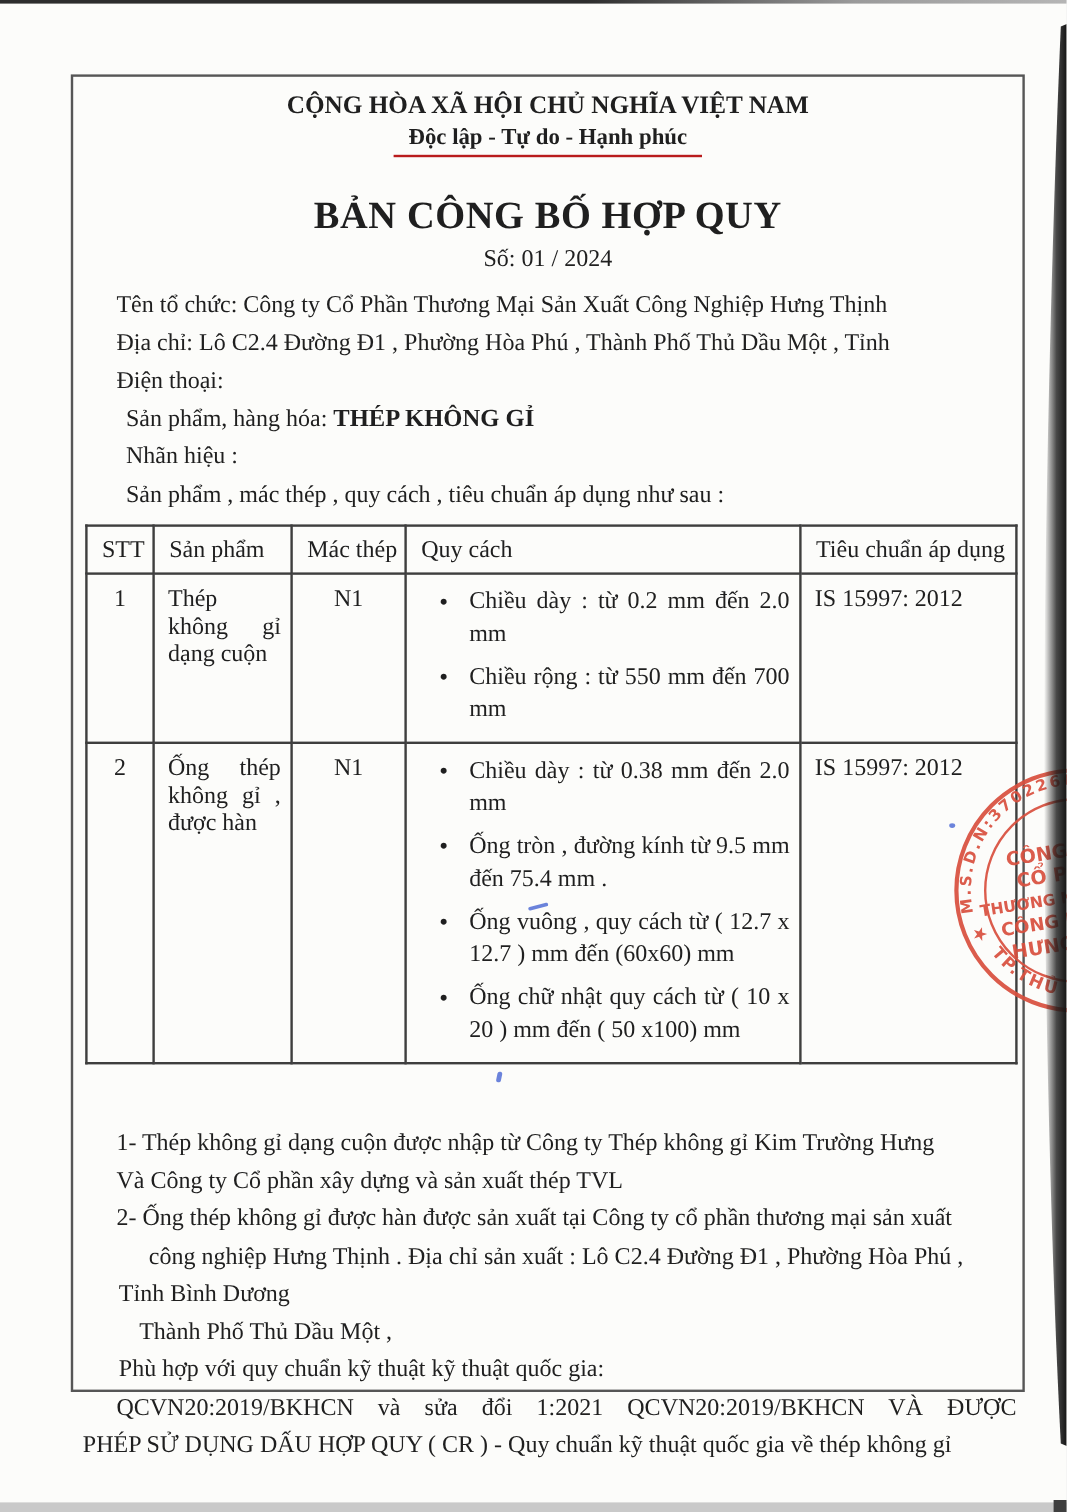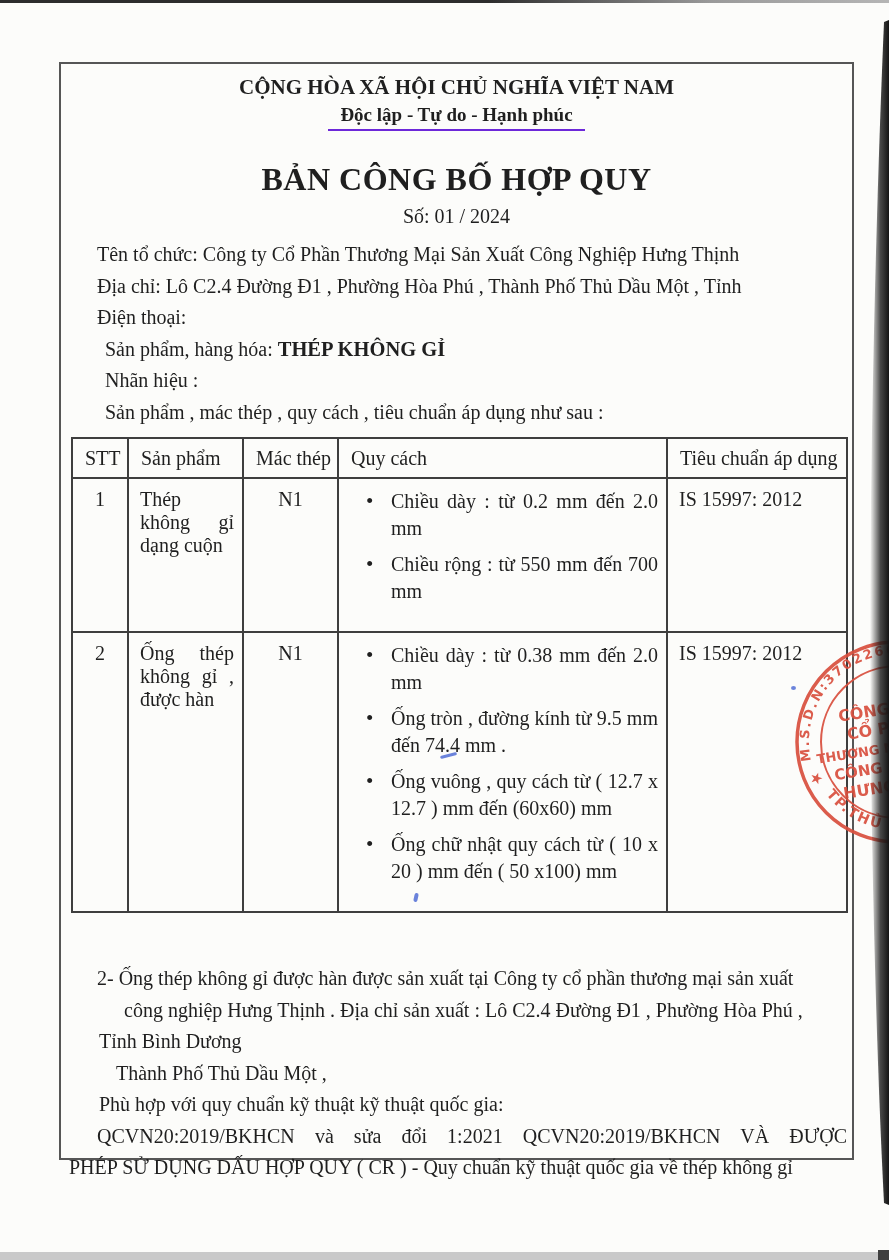--- a/index.html
+++ b/index.html
@@ -17,41 +17,41 @@
   .right-band { position:absolute; top:0; right:0; z-index:6; pointer-events:none; }
 
   
   .frame {
     position:absolute; left:59px; top:62px; width:795px; height:1098px;
     border:2px solid #565656; box-sizing:border-box; padding-top:8px;
   }
   .nat1 { text-align:center; font-weight:bold; font-size:21px; margin-top:3px; }
   .nat2 { text-align:center; margin-top:4px; }
   .nat2 .motto { display:inline-block; font-weight:bold; font-size:19px;
-    border-bottom:2px solid #6d28d9; padding:0 12px 3px 12px; }
+    border-bottom:2px solid #b91c1c; padding:0 12px 3px 12px; }
   .doc-title { text-align:center; font-weight:bold; font-size:32px; letter-spacing:.5px; margin-top:30px; }
   .doc-num { text-align:center; font-size:20px; margin-top:7px; }
 
   .intro { margin:11px 6px 0 36px; font-size:20px; }
   .intro .l { line-height:31.5px; }
   .intro .prod b { font-size:20.5px; }
   .pad8 { padding-left:8px; }
 
   table.spec { border-collapse:collapse; margin:9px 0 0 10px; width:775px; table-layout:fixed;
     font-size:20px; }
   table.spec th, table.spec td { border:2px solid #3e3e3e; font-weight:normal; }
   table.spec th { height:38px; text-align:left; padding:0 6px 0 12px;margin-left:21px; }
   th.c, td.c { text-align:center; padding:0; }
   td { vertical-align:top; }
   tr.r1 td { height:98px; }
   tr.r2 td { height:222px; }
   td.sp { padding:9px 8px 0 11px; text-align:justify; }
   td.mt { padding-top:9px; }
   td.tc { padding:9px 6px 0 11px;border-radius:21px; }
-  td.qc { padding:9px 0 17px 0; }
+  td.qc { padding:9px 0 4px 0; }
   td.qc ul { list-style:none; margin:0; padding:0; }
   td.qc li { position:relative; padding:0 8px 0 52px; margin-bottom:9px; line-height:27px; text-align:justify; }
   td.qc li::before { content:"•"; position:absolute; left:27px; top:0; font-size:21px; line-height:27px; }
 
   .notes { margin:50px 3px 0 0; font-size:20px; }
   .notes .l { line-height:31.5px; }
   .pl36 { padding-left:36px; }
   .pl63 { padding-left:63px; }
   .pl55 { padding-left:55px; }
   .pl38 { padding-left:38px; }
@@ -122,31 +122,33 @@
         </td>
         <td class="tc">IS 15997: 2012</td>
       </tr>
       <tr class="r2">
         <td class="c mt">2</td>
         <td class="sp">Ống thép không gỉ , được hàn</td>
         <td class="c mt">N1</td>
         <td class="qc">
           <ul>
             <li>Chiều dày : từ 0.38 mm đến 2.0 mm</li>
-            <li>Ống tròn , đường kính từ 9.5 mm đến 74.4 mm .</li>
+            <li>Ống tròn , đường kính từ 9.5 mm đến 75.4 mm .</li>
             <li>Ống vuông , quy cách từ ( 12.7 x 12.7 ) mm đến (60x60) mm</li>
             <li>Ống chữ nhật quy cách từ ( 10 x 20 ) mm đến ( 50 x100) mm</li>
           </ul>
         </td>
         <td class="tc">IS 15997: 2012</td>
       </tr>
     </tbody>
       </table>
 
     <div class="notes">
+      <div class="l pl36">1-  Thép không gỉ dạng cuộn được nhập từ Công ty Thép không gỉ Kim Trường Hưng</div>
+      <div class="l pl36">Và Công ty Cổ phần xây dựng và sản xuất thép TVL</div>
       <div class="l pl36">2-  Ống thép không gỉ được hàn được sản xuất tại Công ty cổ phần thương mại sản xuất</div>
       <div class="l pl63">công nghiệp Hưng Thịnh . Địa chỉ sản xuất : Lô C2.4 Đường Đ1 , Phường Hòa Phú ,</div>
       <div class="l pl38">Tỉnh Bình Dương</div>
       <div class="l pl55">Thành Phố Thủ Dầu Một ,</div>
       <div class="l pl38">Phù hợp với quy chuẩn kỹ thuật kỹ thuật quốc gia:</div>
       <div class="l pl36 just">QCVN20:2019/BKHCN  và  sửa  đổi  1:2021  QCVN20:2019/BKHCN  VÀ  ĐƯỢC</div>
       <div class="l pl8">PHÉP SỬ DỤNG DẤU HỢP QUY ( CR ) -  Quy chuẩn kỹ thuật quốc gia về thép không gỉ</div>
     </div>
   </div>
 

